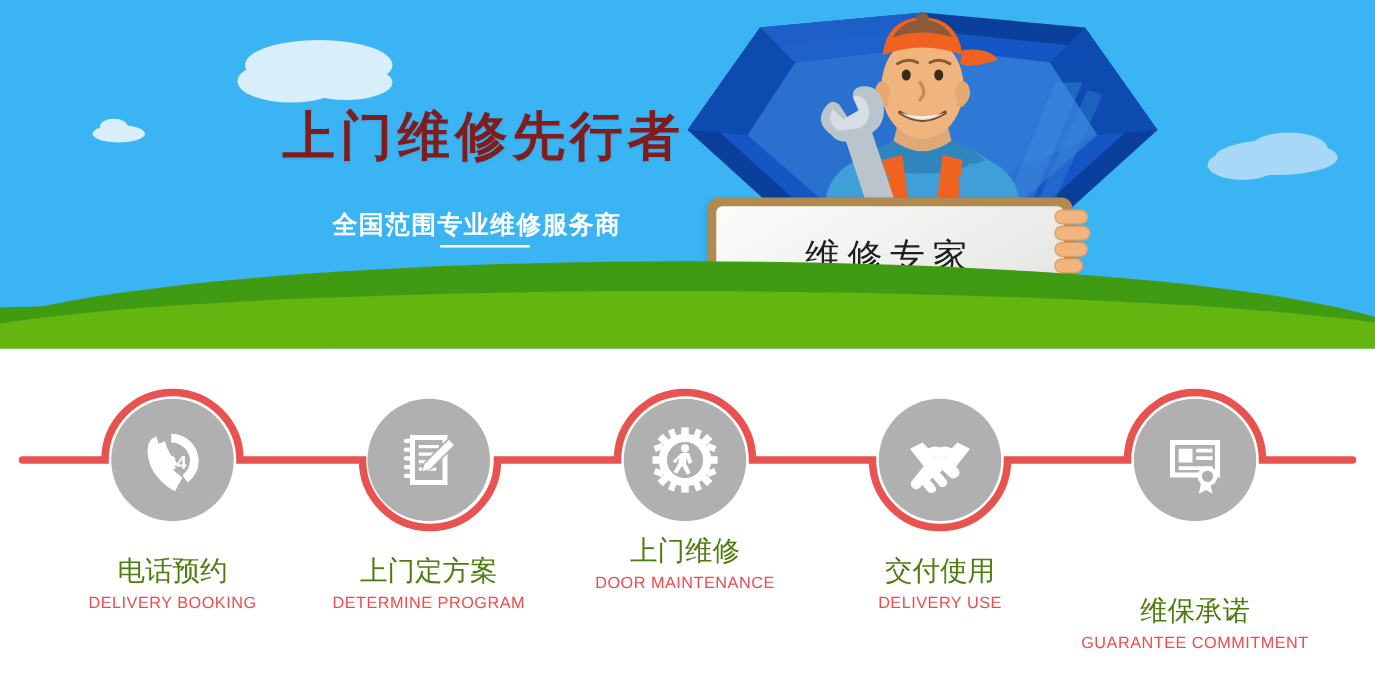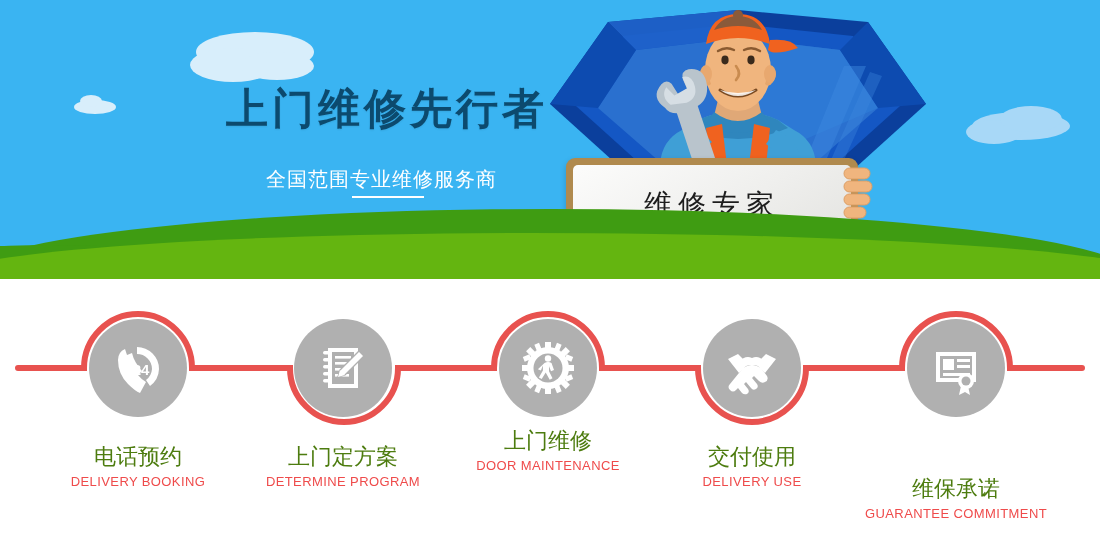--- a/index.html
+++ b/index.html
@@ -19,25 +19,25 @@
   .hill-front{position:absolute;left:-60px;bottom:0;width:1230px;height:46px;
     background:#64b510;border-radius:48% 52% 0 0/100% 100% 0 0;}
   .hill-left{position:absolute;left:-160px;bottom:0;width:420px;height:34px;
     background:#3f9c12;border-radius:50% 50% 0 0/100% 100% 0 0;}
 
   
   .gem-wrap{position:absolute;left:548px;top:8px;width:380px;height:268px;}
   .gem{position:absolute;inset:0;}
 
   
-  .headline{position:absolute;left:226px;top:88px;width:320px;color:#0c4a6e;
+  .headline{position:absolute;left:226px;top:88px;width:320px;color:#7f1d1d;
     font-size:42px;font-weight:bold;letter-spacing:4px;line-height:1;
     white-space:nowrap;text-shadow:0 1px 2px rgba(0,0,0,.08);}
   .subhead{position:absolute;left:266px;top:166px;width:240px;color:#fff;
-    font-size:20px;font-weight:normal;letter-spacing:1px;white-space:nowrap;}
+    font-size:20px;font-weight:bold;letter-spacing:1px;white-space:nowrap;}
   .subhead-rule{position:absolute;left:352px;top:196px;width:72px;height:2px;background:#fff;}
 
   
   .steps{position:absolute;left:0;top:279px;width:1100px;height:261px;background:#fff;}
   .wave{position:absolute;left:0;top:0;width:1100px;height:180px;}
 
   .circle{position:absolute;width:98px;height:98px;border-radius:50%;
     background:#b0b0b0;display:flex;align-items:center;justify-content:center;}
   .circle svg{display:block;}
 

